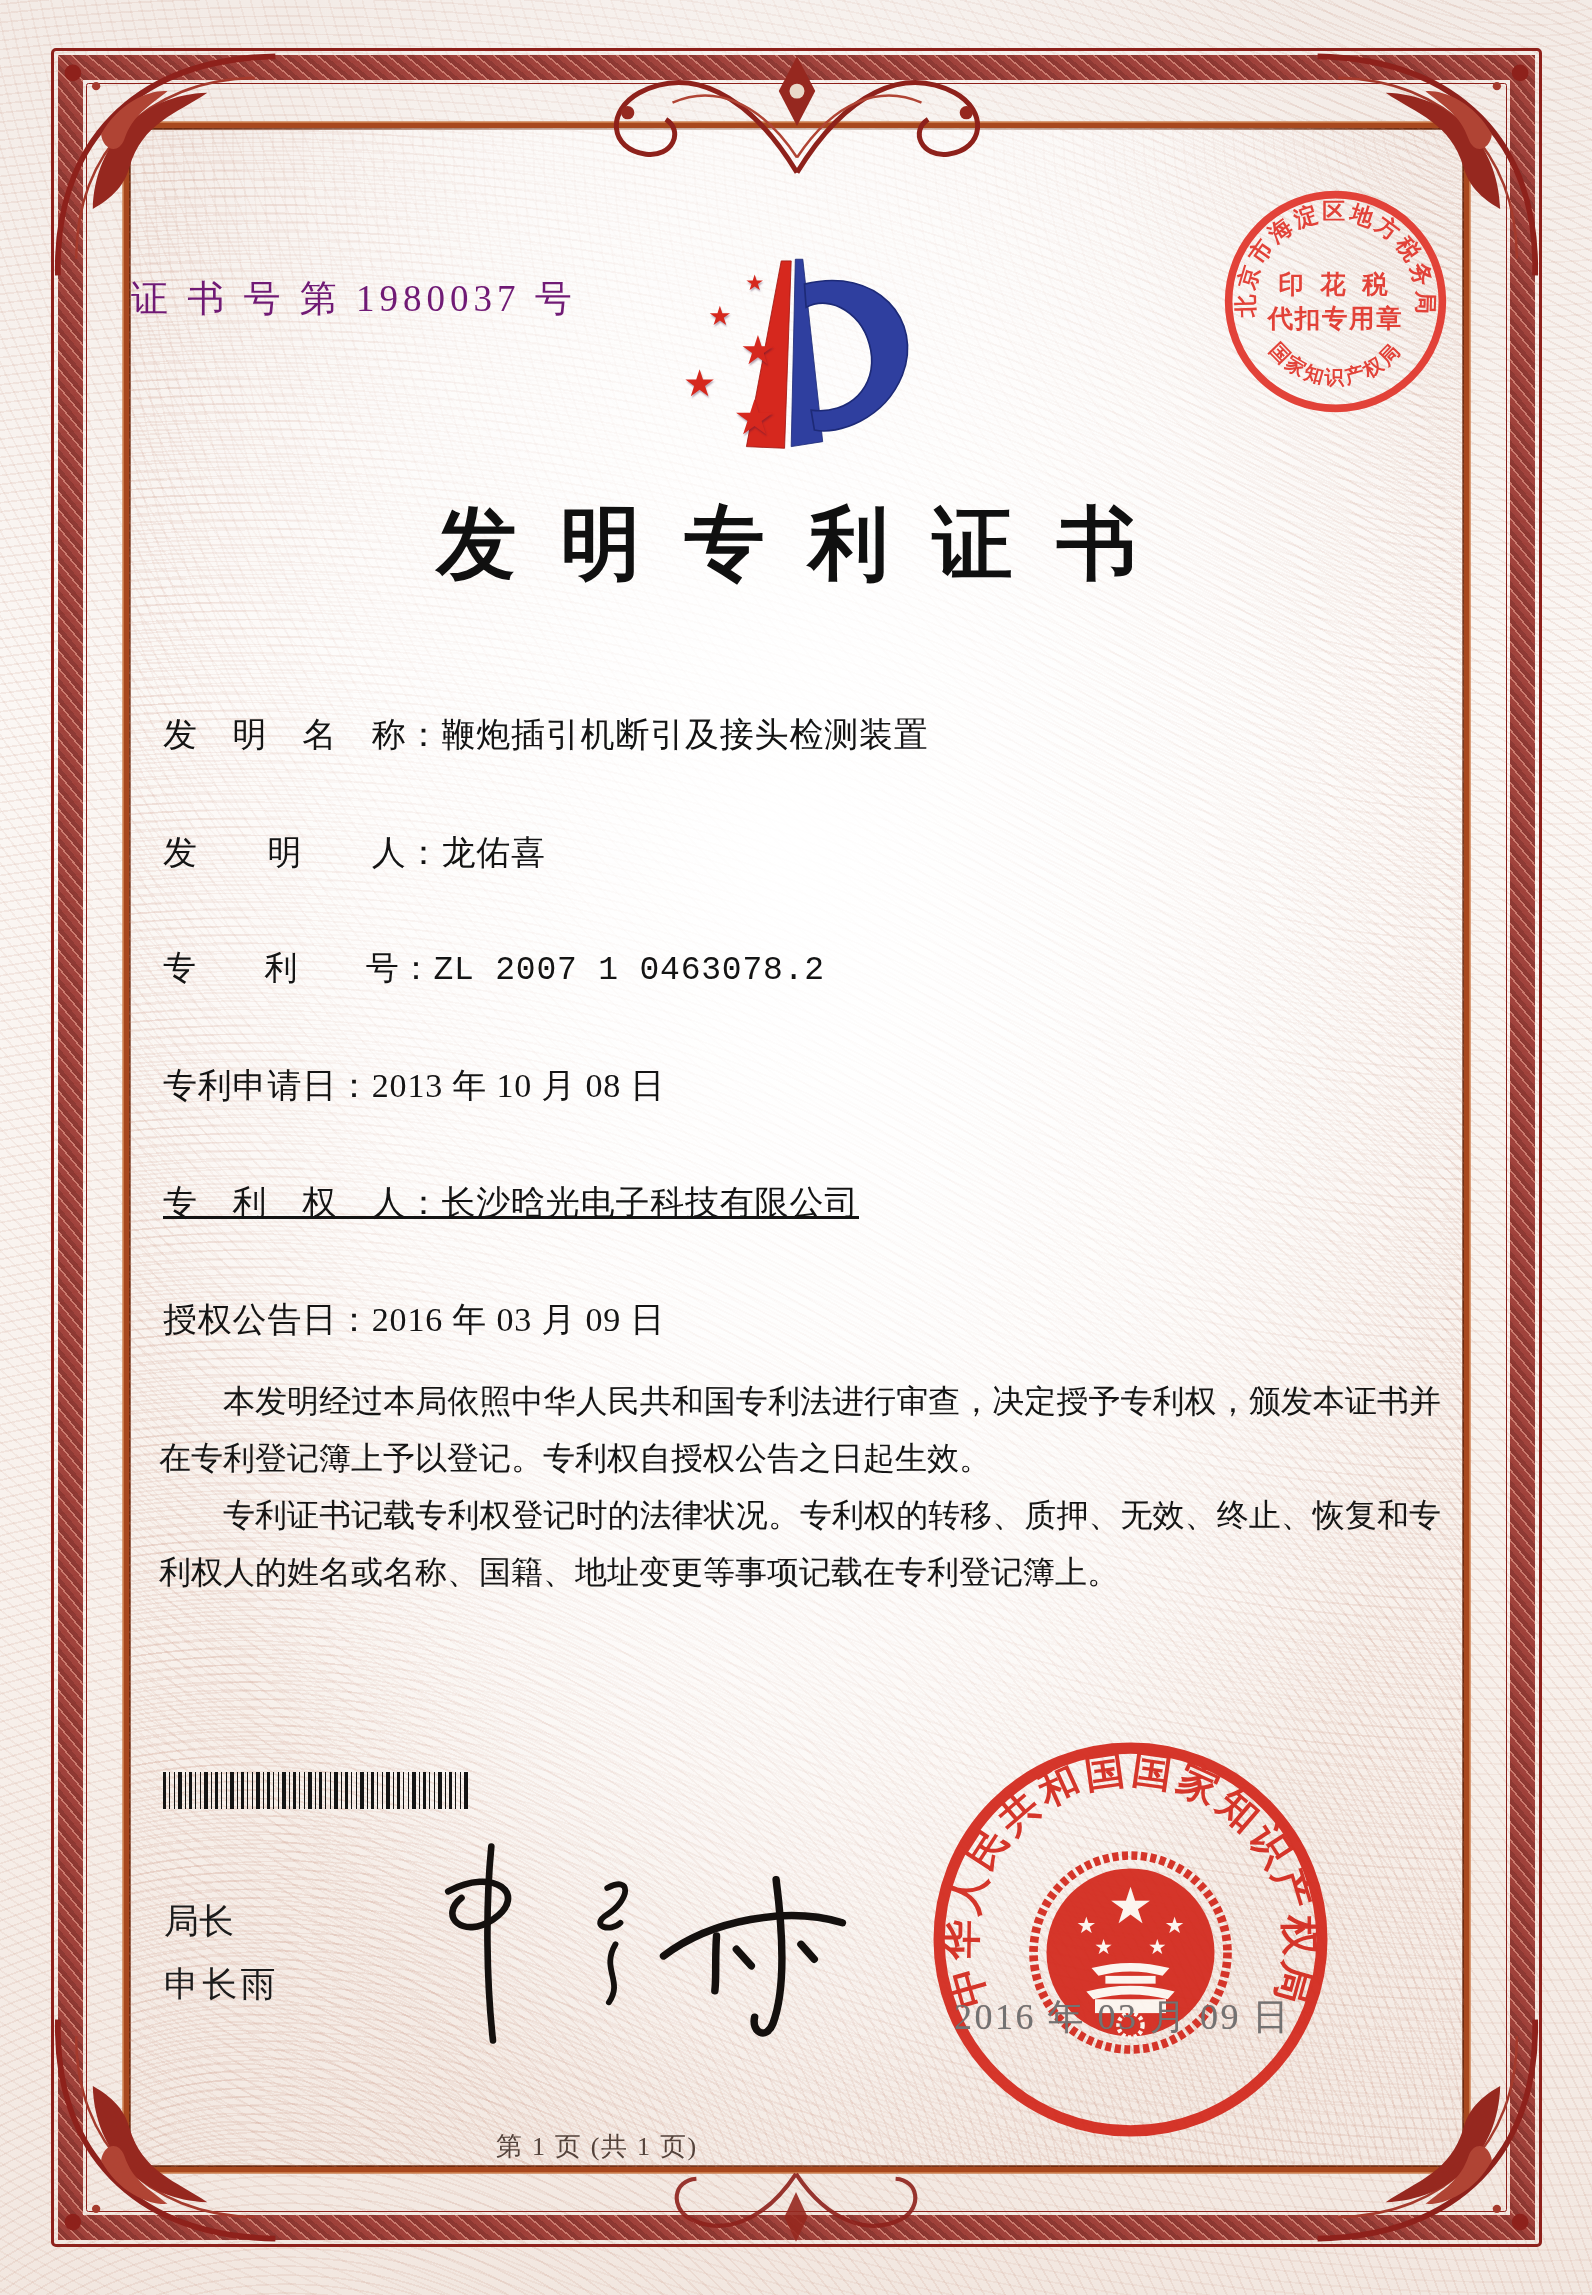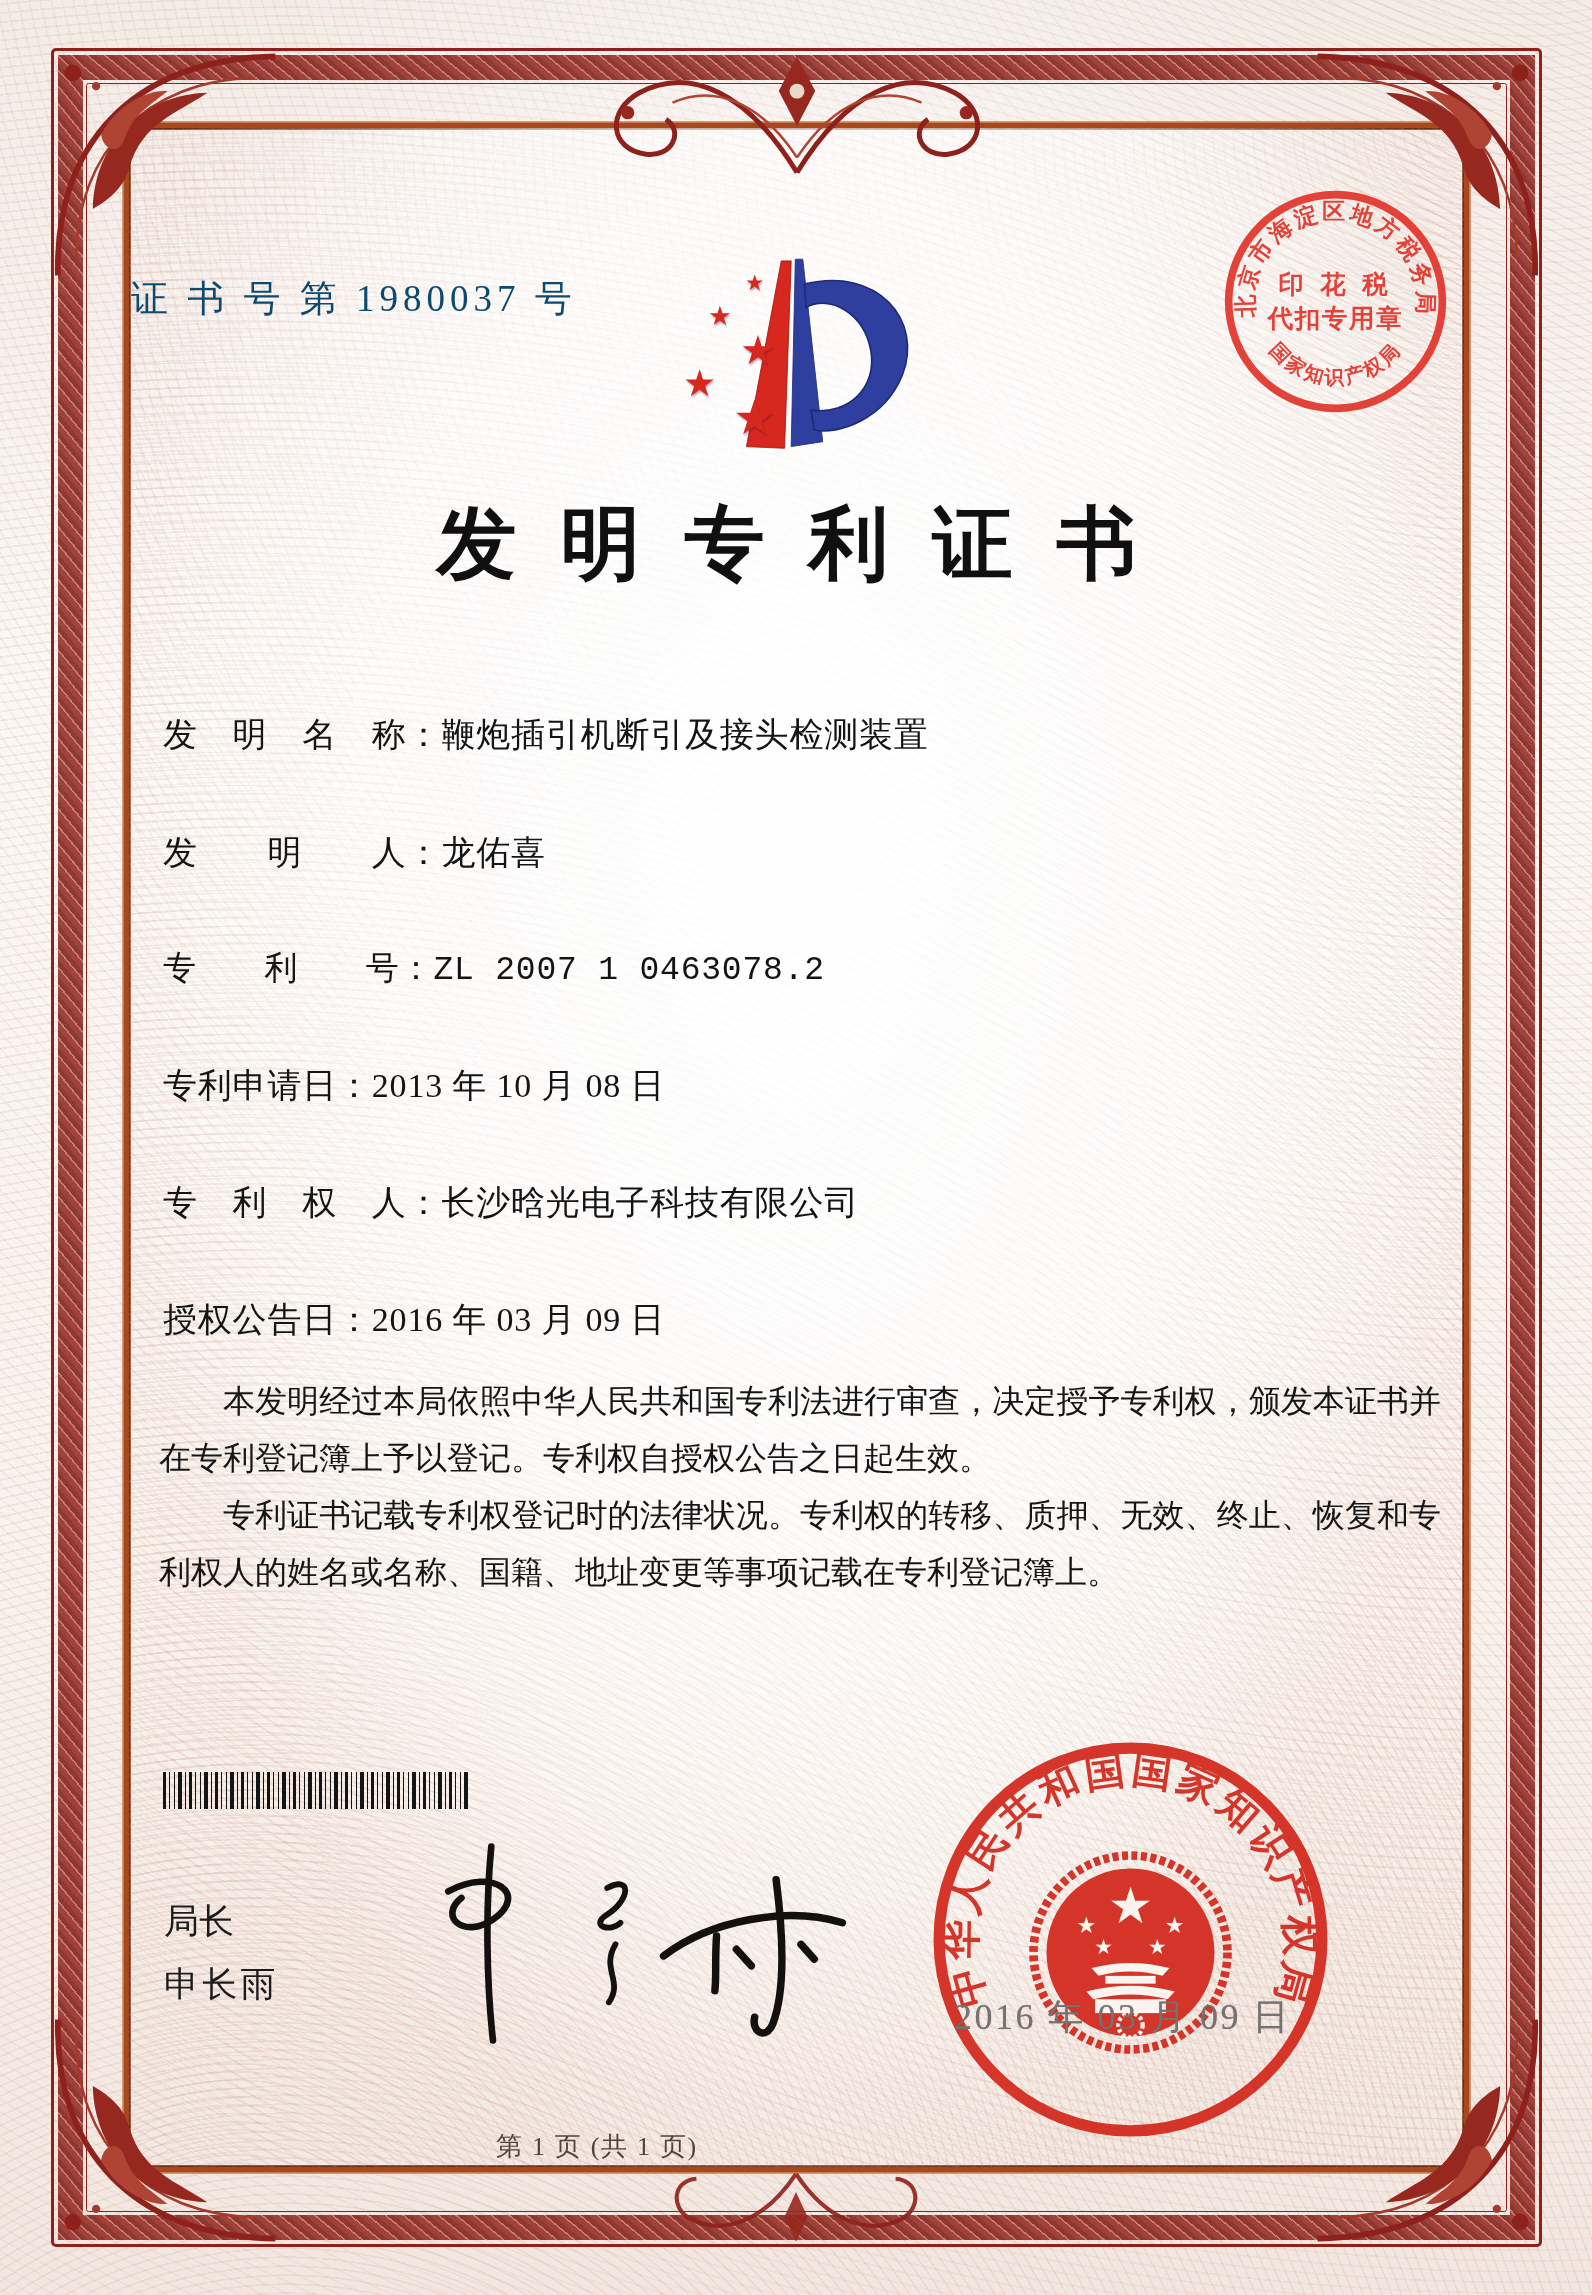--- a/index.html
+++ b/index.html
@@ -39,28 +39,28 @@
   .ornament{position:absolute;color:#8e211b;}
   .ornament svg{display:block;}
   .corner{width:249px;height:249px;}
   .corner.tl{left:43px;top:43px;}
   .corner.tr{right:43px;top:43px;transform:scaleX(-1);}
   .corner.bl{left:43px;bottom:43px;transform:scaleY(-1);}
   .corner.br{right:43px;bottom:43px;transform:scale(-1,-1);}
   .top-center{left:548px;top:33px;width:498px;height:166px;}
   .bottom-center{left:630px;bottom:38px;width:332px;height:100px;transform:scaleY(-1);opacity:.9;}
 
-  .cert-no{position:absolute;left:131px;top:274px;font-size:37px;color:#0c4a6e;letter-spacing:5px;}
+  .cert-no{position:absolute;left:131px;top:274px;font-size:37px;color:#701a75;letter-spacing:5px;}
   .doc-title{
     position:absolute;left:0;top:491px;width:1593px;text-align:center;
     font-size:80px;font-weight:bold;color:#101010;letter-spacing:0.55em;text-indent:0.3em;
   }
   .field{position:absolute;left:163px;font-size:34px;color:#141414;letter-spacing:0.8px;white-space:nowrap;}
   .f0{top:712px;} .f1{top:830px;} .f2{top:946px;font-family:"Liberation Mono","DejaVu Sans Mono",monospace;font-size:33px;}
-  .f3{top:1063px;} .f4{top:1180px;} .f5{top:1297px;}
+  .f3{top:1063px;} .f4{top:1180px;text-decoration:underline;} .f5{top:1297px;}
   .body-text{
     position:absolute;left:159px;top:1373px;width:1282px;
     font-size:32px;line-height:57px;color:#151515;text-align:justify;
   }
   .body-text p{margin:0;text-indent:2em;}
   .barcode{
     position:absolute;left:163px;top:1772px;width:305px;height:37px;
     background:repeating-linear-gradient(90deg,
       #141414 0 3.3px,transparent 3.3px 5.8px,#141414 5.8px 7.5px,transparent 7.5px 10.8px,
       #141414 10.8px 11.6px,transparent 11.6px 15px,#141414 15px 19px,transparent 19px 21.6px,

